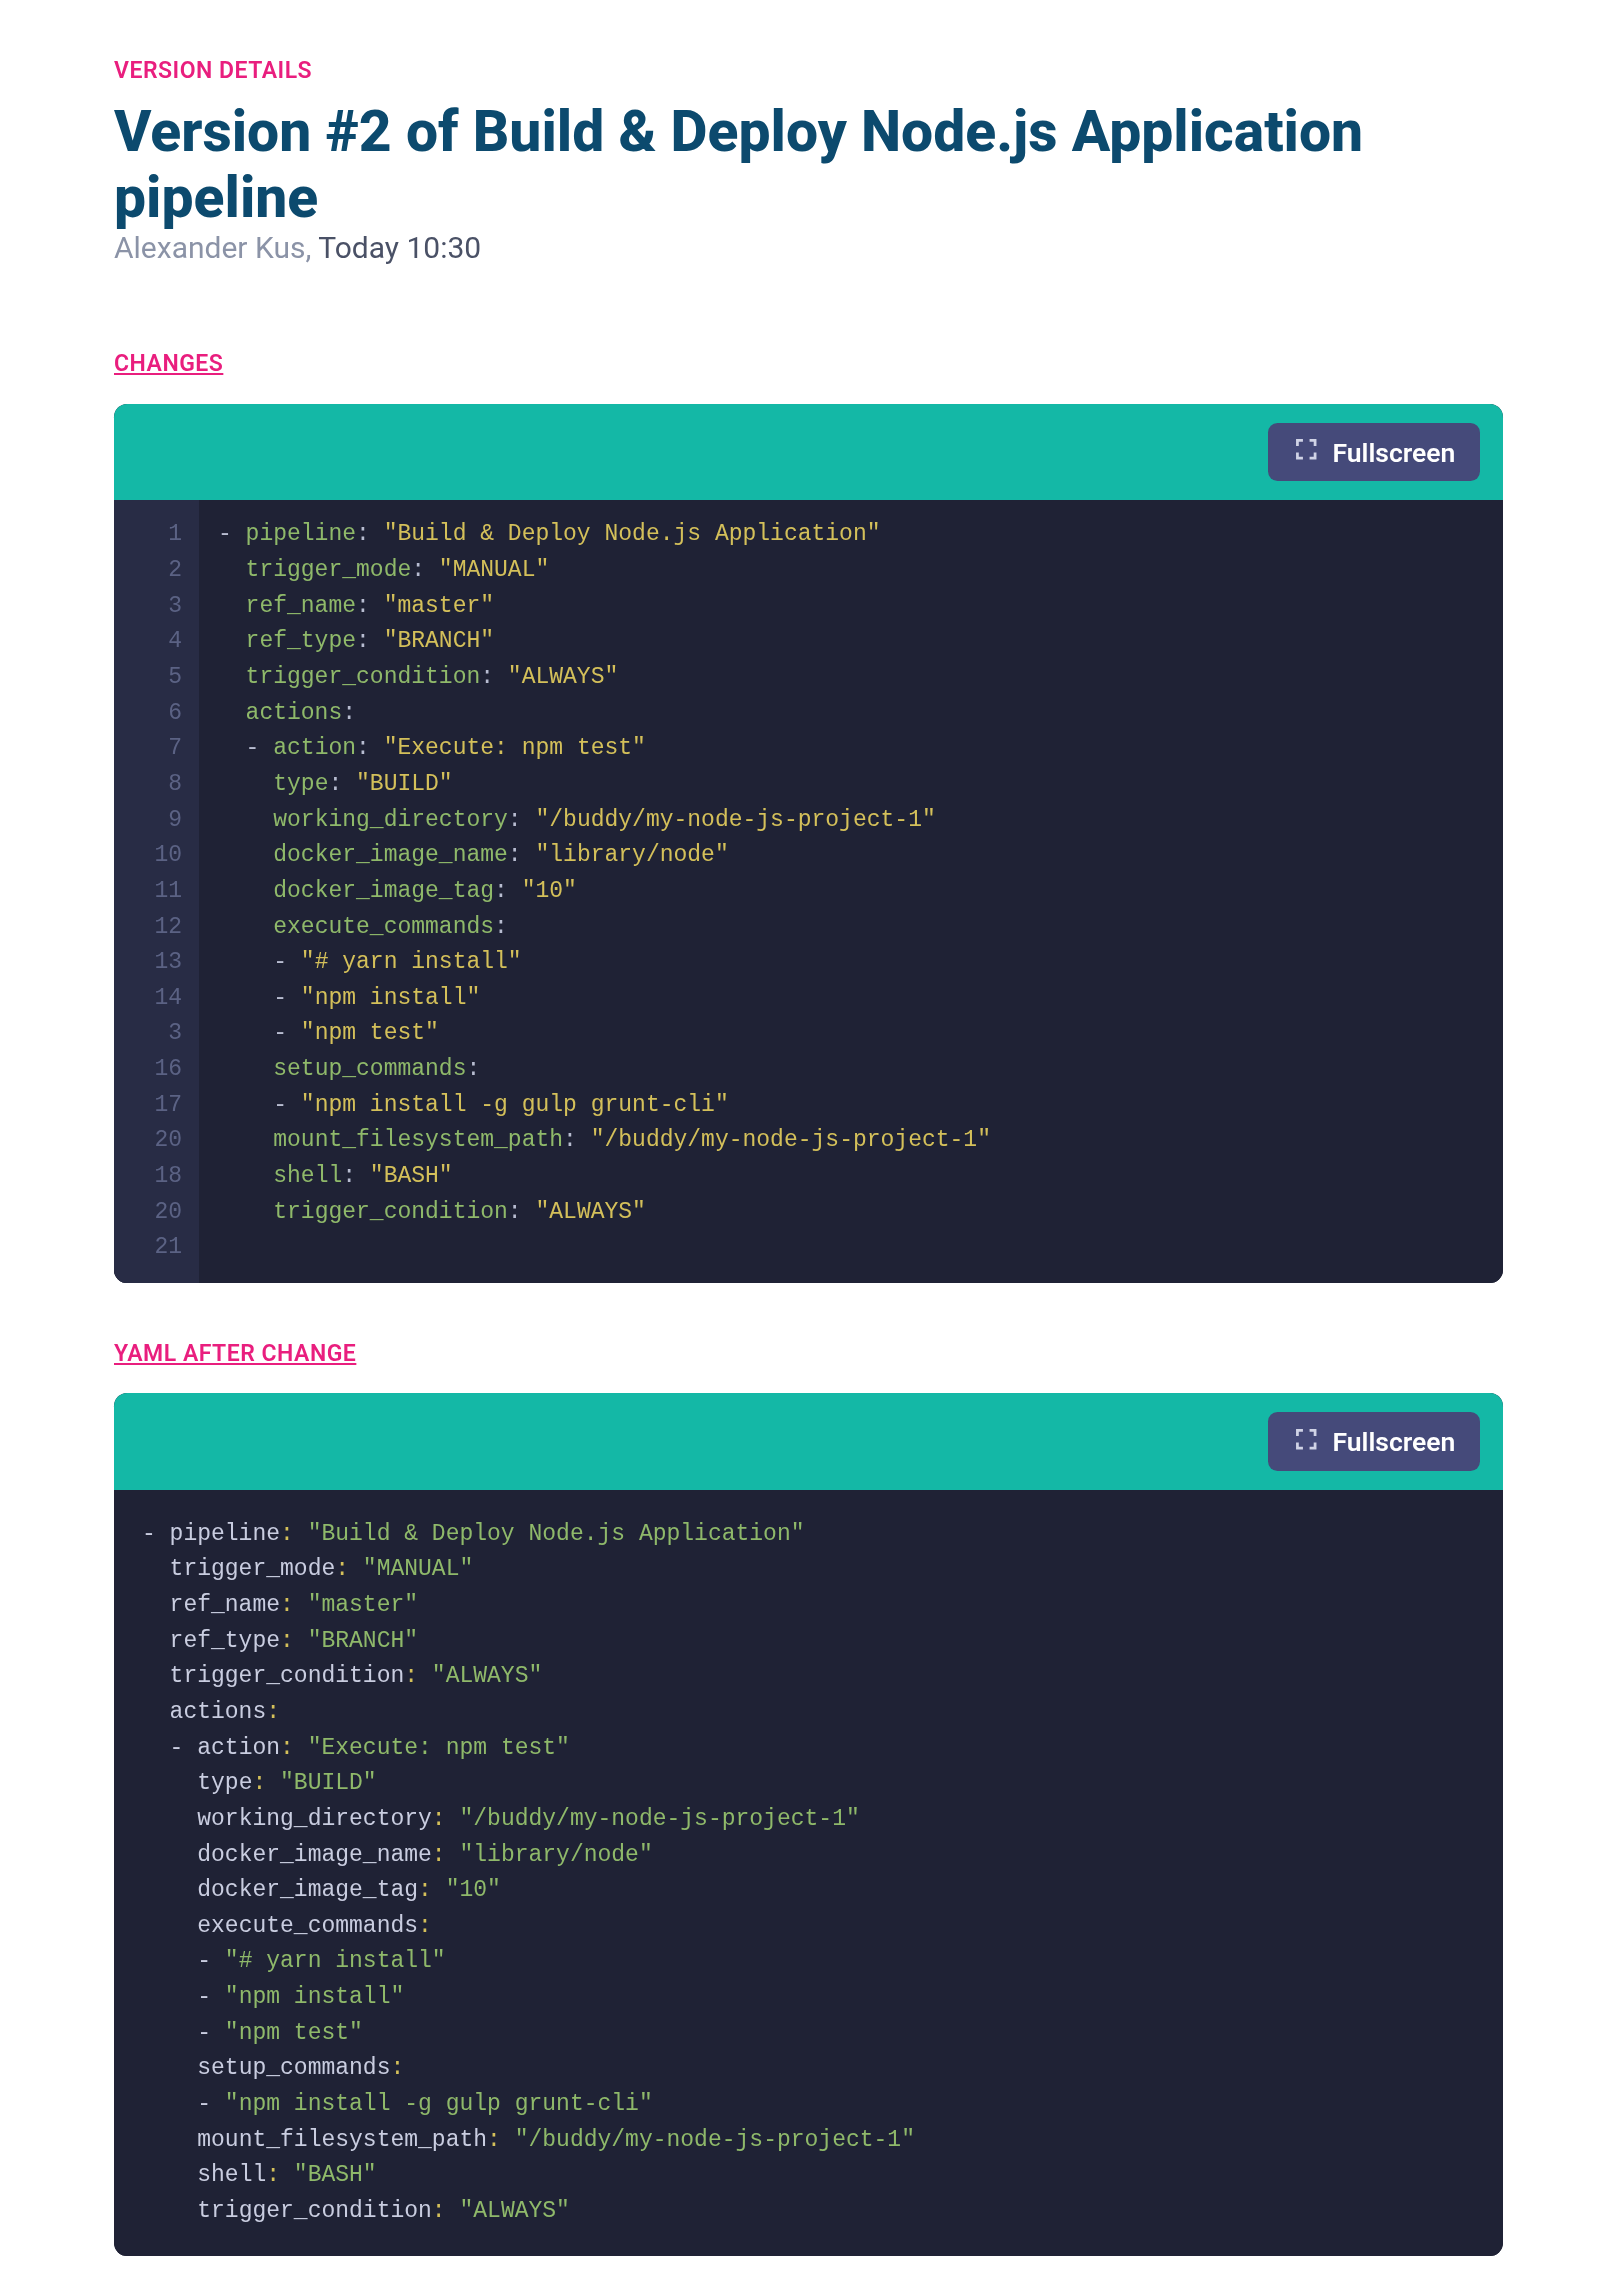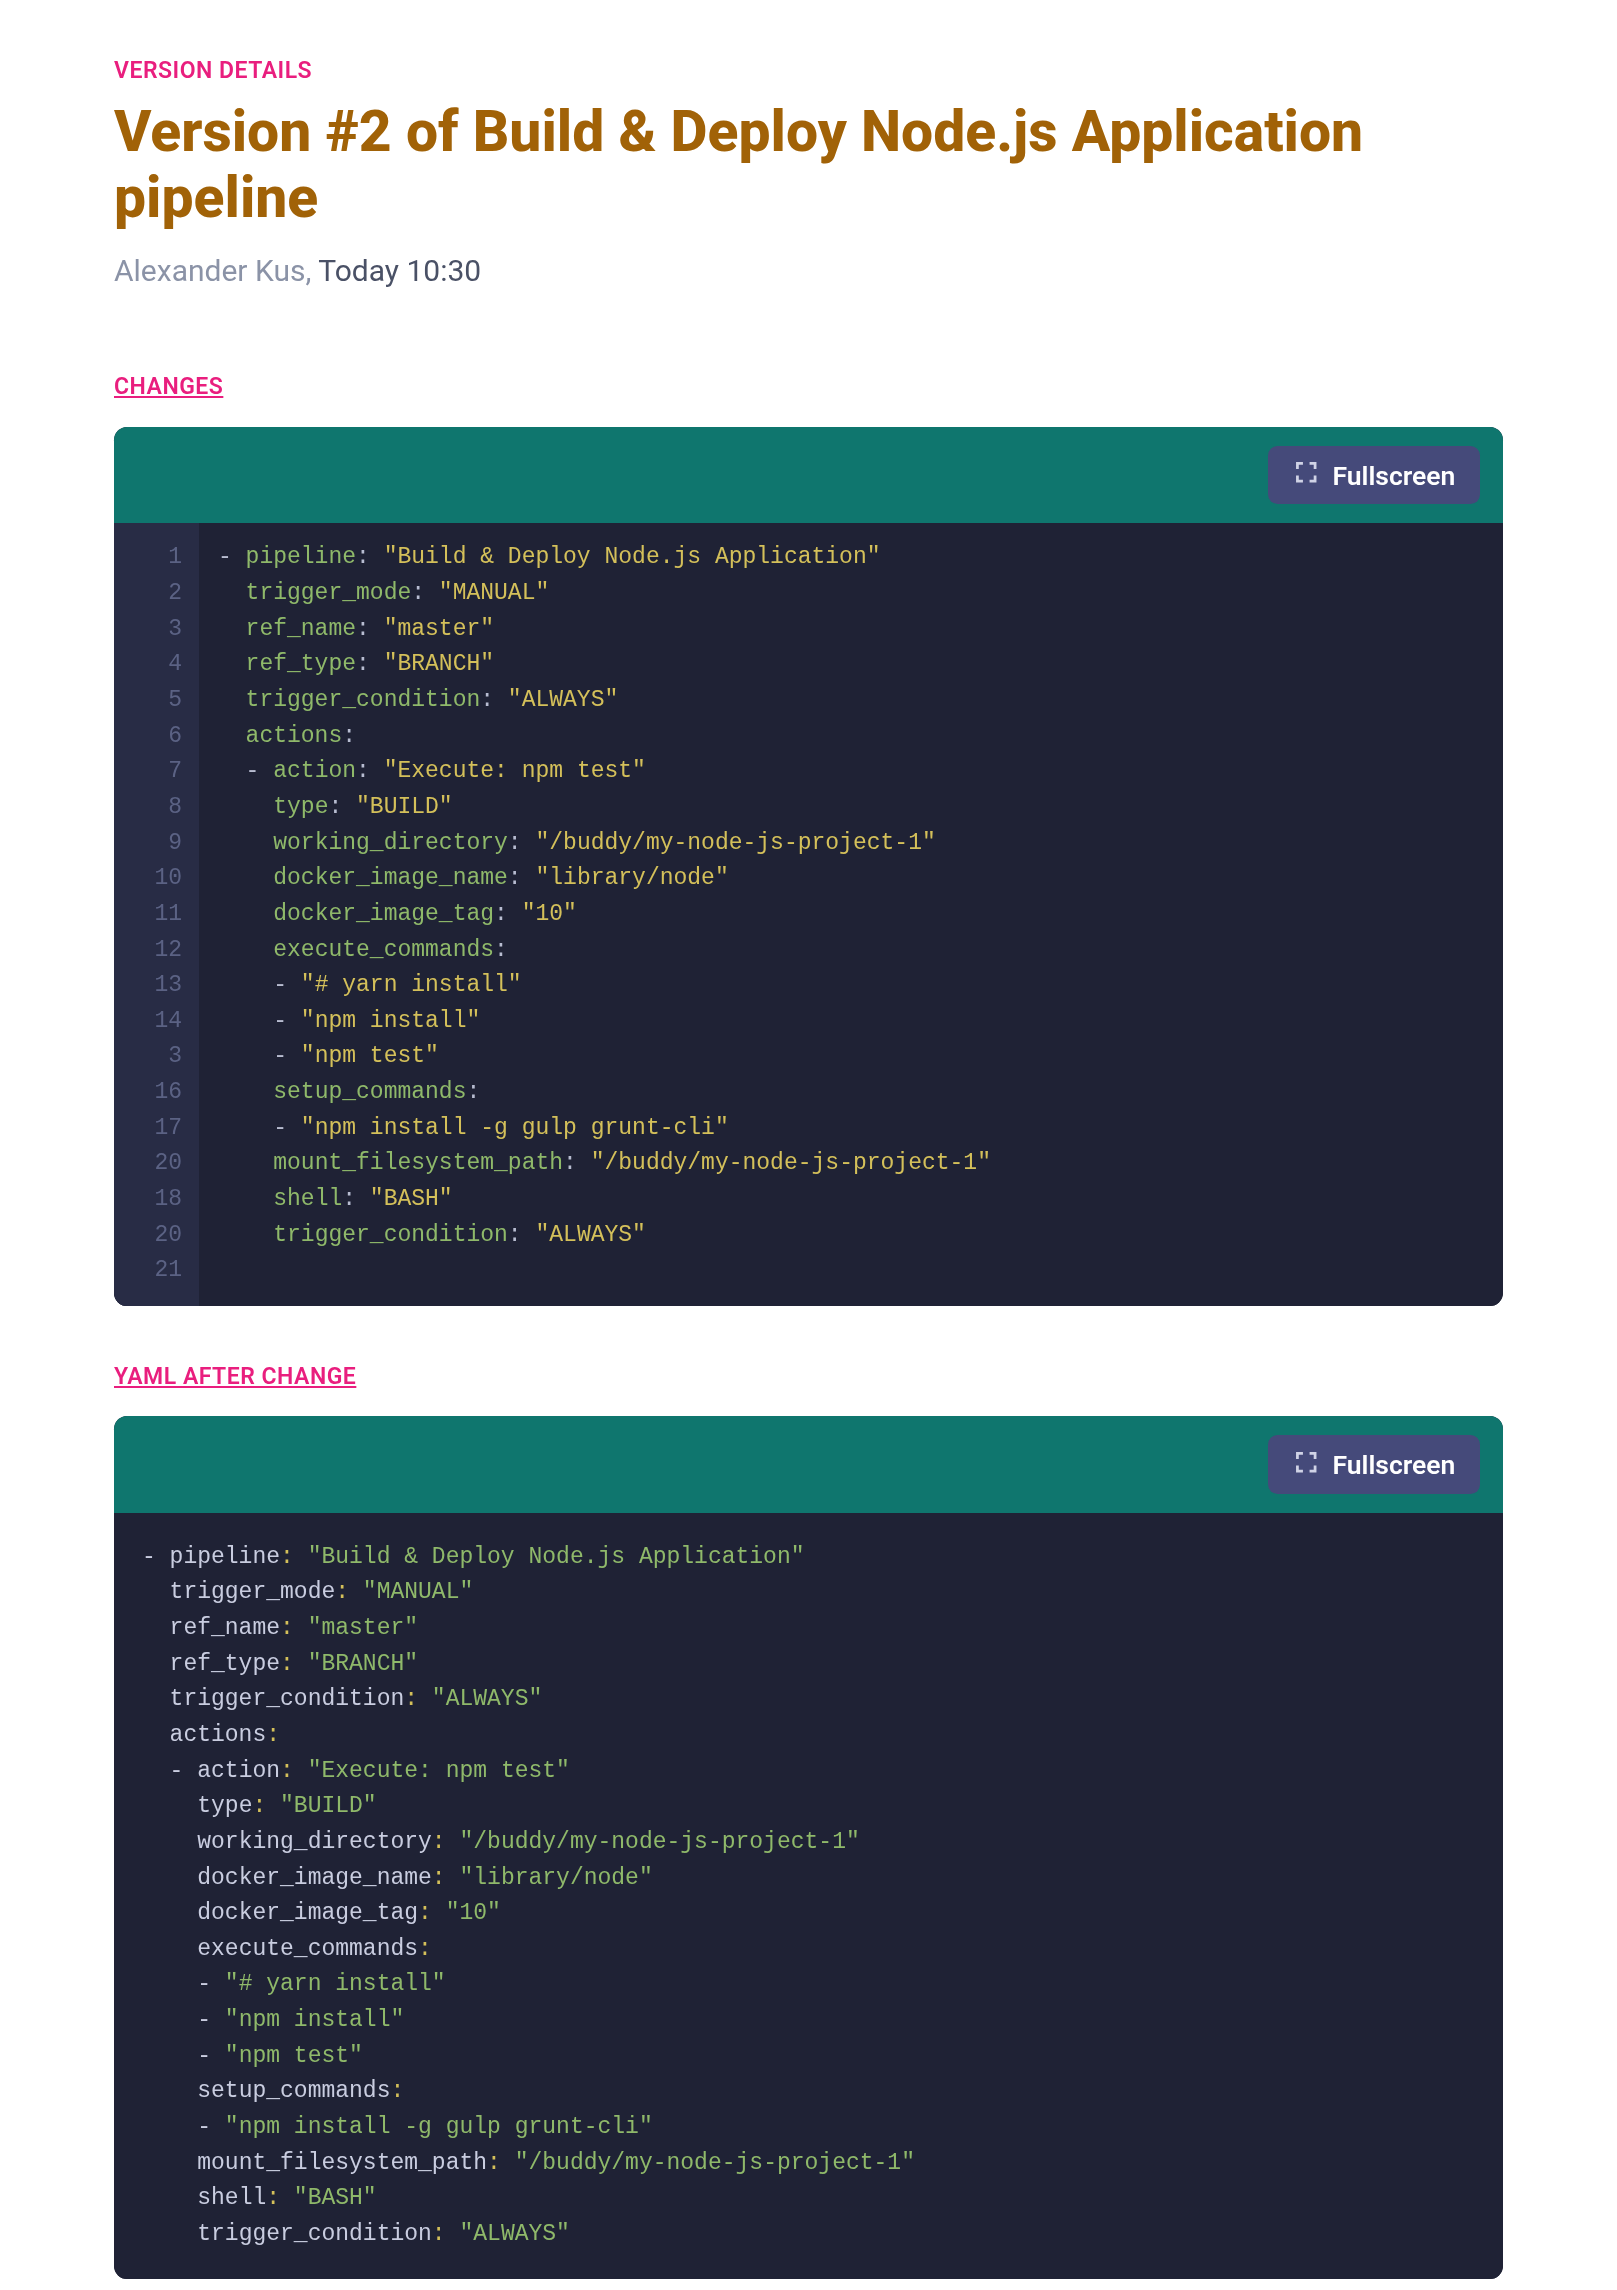--- a/index.html
+++ b/index.html
@@ -12,22 +12,21 @@
   .eyebrow {
     color: #e91e7e;
     font-size: 23px;
     font-weight: 600;
     letter-spacing: 0.5px;
     margin-bottom: 15px;
   }
   .page-title {
     font-size: 57px;
     font-weight: 800;
-    color: #a16207;
-    margin-bottom: 23px;
+    color: #0c4a6e;
     line-height: 1.15;
   }
   .meta {
     font-size: 30px;
     color: #8b93a7;
     margin-bottom: 85px;
   }
   .meta .timestamp { color: #4a5166; }
   .section-label {
     color: #e91e7e;
@@ -37,21 +36,21 @@
     margin-bottom: 26.5px;
     text-decoration: underline;
   }
   .code-panel {
     border-radius: 13.2px;
     overflow: hidden;
     margin-bottom: 57px;
     background: #1f2235;
   }
   .code-header {
-    background: #0f766e;
+    background: #14b8a6;
     display: flex;
     justify-content: flex-end;
     padding: 19px 23px;
   }
   .fullscreen-btn {
     background: #454a7a;
     border-radius: 9.5px;
     padding: 13.2px 24.6px;
     display: flex;
     align-items: center;

